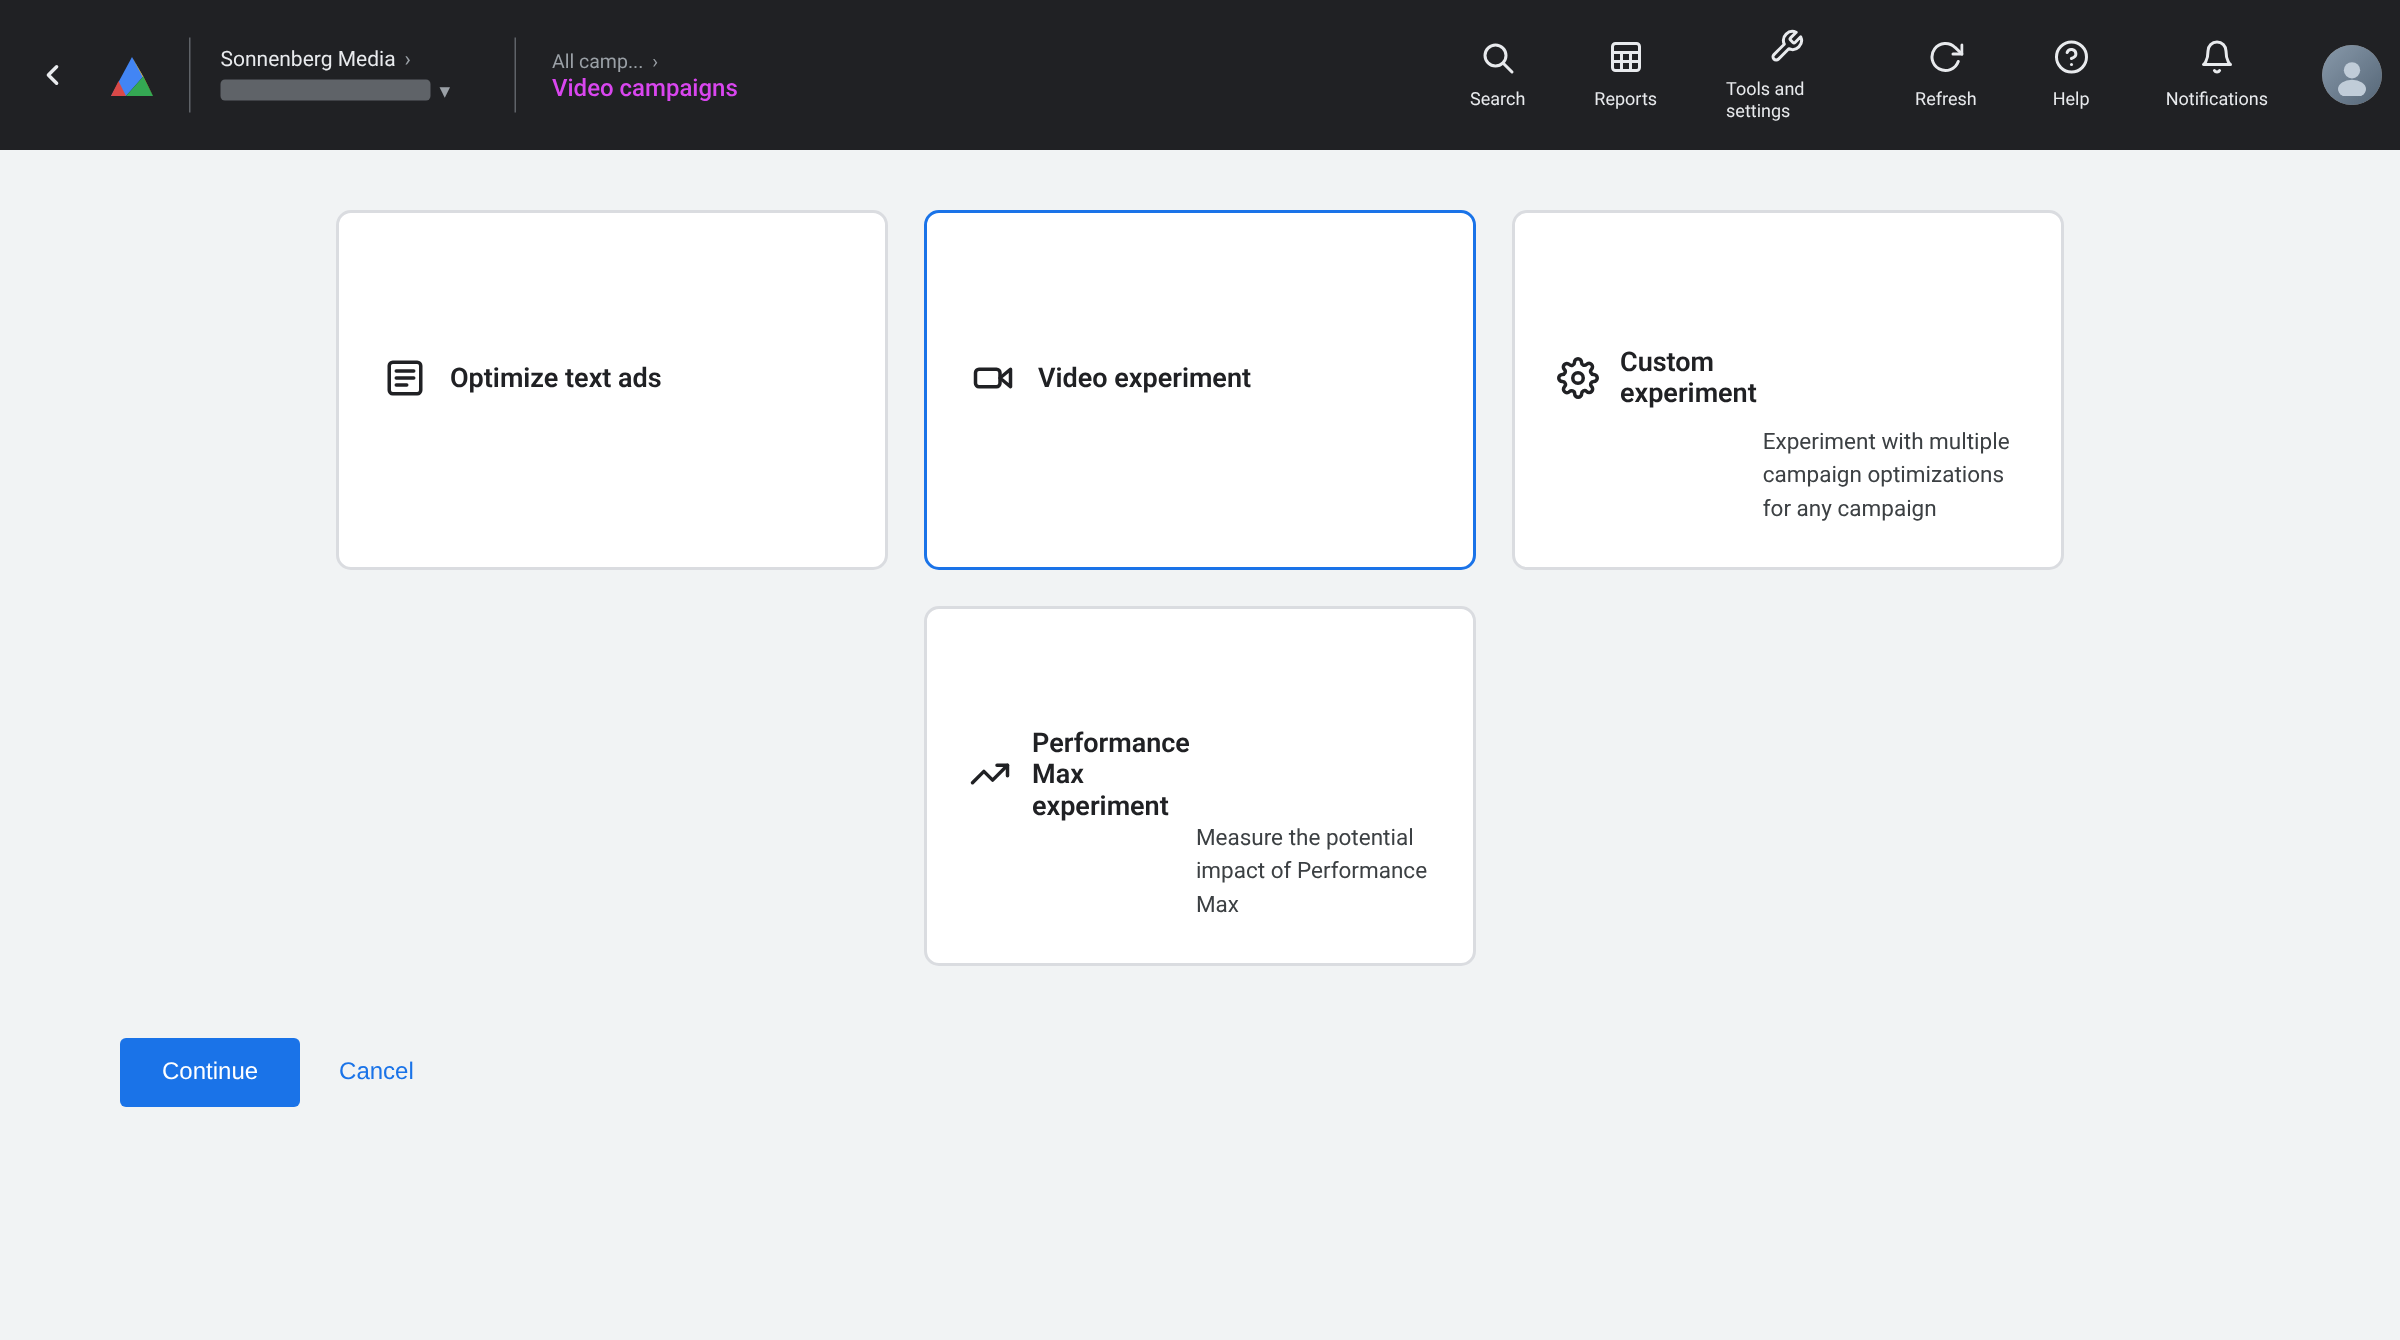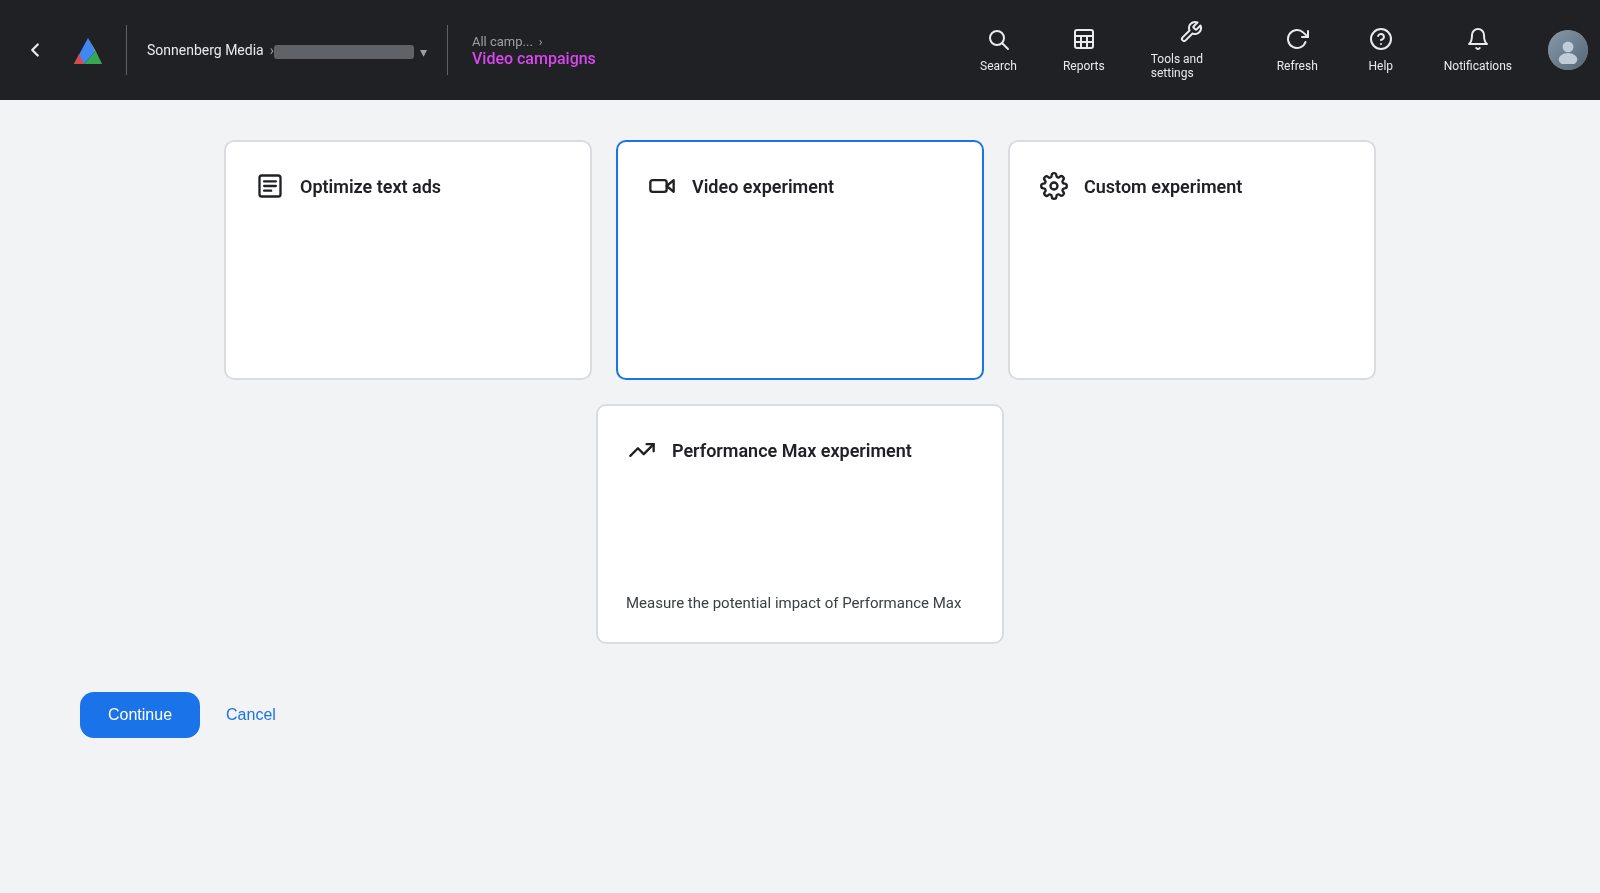--- a/index.html
+++ b/index.html
@@ -31,21 +31,21 @@
       padding: 0 12px;
     }
     .nav-divider {
       width: 1px;
       height: 50px;
       background: #5f6368;
       margin: 0 8px;
     }
     .nav-breadcrumb {
       display: flex;
-      flex-direction: row;
+      flex-direction: column;
       padding: 0 12px;
       min-width: 200px;
     }
     .nav-breadcrumb-top {
       display: flex;
       align-items: center;
       gap: 6px;
       color: #e8eaed;
       font-size: 14px;
     }
@@ -149,29 +149,29 @@
     }
 
     .experiment-card {
       background: #fff;
       border-radius: 10px;
       border: 2px solid #dadce0;
       width: 368px;
       min-height: 240px;
       padding: 28px 28px 28px 28px;
       display: flex;
-      flex-direction: column;
+      flex-direction: row;
       cursor: pointer;
       transition: border-color 0.15s;
     }
     .experiment-card.selected {
       border: 2.5px solid #1a73e8;
     }
     .experiment-card.bottom-card {
-      width: 408px;
+      width: 368px;
     }
 
     .card-header {
       display: flex;
       align-items: center;
       gap: 14px;
       margin-bottom: 16px;
     }
     .card-icon {
       font-size: 26px;
@@ -201,21 +201,21 @@
       display: flex;
       align-items: center;
       gap: 16px;
       padding: 0 0 0 0;
       margin-top: 8px;
     }
     .btn-continue {
       background: #1a73e8;
       color: #fff;
       border: none;
-      border-radius: 14px;
+      border-radius: 4px;
       padding: 14px 28px;
       font-size: 16px;
       font-weight: 500;
       cursor: pointer;
     }
     .btn-cancel {
       background: none;
       border: none;
       color: #1a73e8;
       font-size: 16px;
@@ -383,20 +383,21 @@
       <div class="card-header">
         <span class="card-icon">
           <svg width="28" height="28" viewBox="0 0 24 24" fill="none" stroke="#202124" stroke-width="2" stroke-linecap="round" stroke-linejoin="round">
             <circle cx="12" cy="12" r="3"></circle>
             <path d="M19.4 15a1.65 1.65 0 0 0 .33 1.82l.06.06a2 2 0 0 1-2.83 2.83l-.06-.06a1.65 1.65 0 0 0-1.82-.33 1.65 1.65 0 0 0-1 1.51V21a2 2 0 0 1-4 0v-.09A1.65 1.65 0 0 0 9 19.4a1.65 1.65 0 0 0-1.82.33l-.06.06a2 2 0 0 1-2.83-2.83l.06-.06A1.65 1.65 0 0 0 4.68 15a1.65 1.65 0 0 0-1.51-1H3a2 2 0 0 1 0-4h.09A1.65 1.65 0 0 0 4.6 9a1.65 1.65 0 0 0-.33-1.82l-.06-.06a2 2 0 0 1 2.83-2.83l.06.06A1.65 1.65 0 0 0 9 4.68a1.65 1.65 0 0 0 1-1.51V3a2 2 0 0 1 4 0v.09a1.65 1.65 0 0 0 1 1.51 1.65 1.65 0 0 0 1.82-.33l.06-.06a2 2 0 0 1 2.83 2.83l-.06.06A1.65 1.65 0 0 0 19.4 9a1.65 1.65 0 0 0 1.51 1H21a2 2 0 0 1 0 4h-.09a1.65 1.65 0 0 0-1.51 1z"></path>
           </svg>
         </span>
         <span class="card-title">Custom experiment</span>
       </div>
       <div class="card-spacer"></div>
+      <div class="card-description">Experiment with multiple campaign optimizations for any campaign</div>
     </div>
   </div>
 
   <div class="card-grid-bottom">
     <div class="experiment-card bottom-card">
       <div class="card-header">
         <span class="card-icon">
           <svg width="28" height="28" viewBox="0 0 24 24" fill="none" stroke="#202124" stroke-width="2" stroke-linecap="round" stroke-linejoin="round">
             <polyline points="22 7 13.5 15.5 8.5 10.5 2 17"></polyline>
             <polyline points="16 7 22 7 22 13"></polyline>

